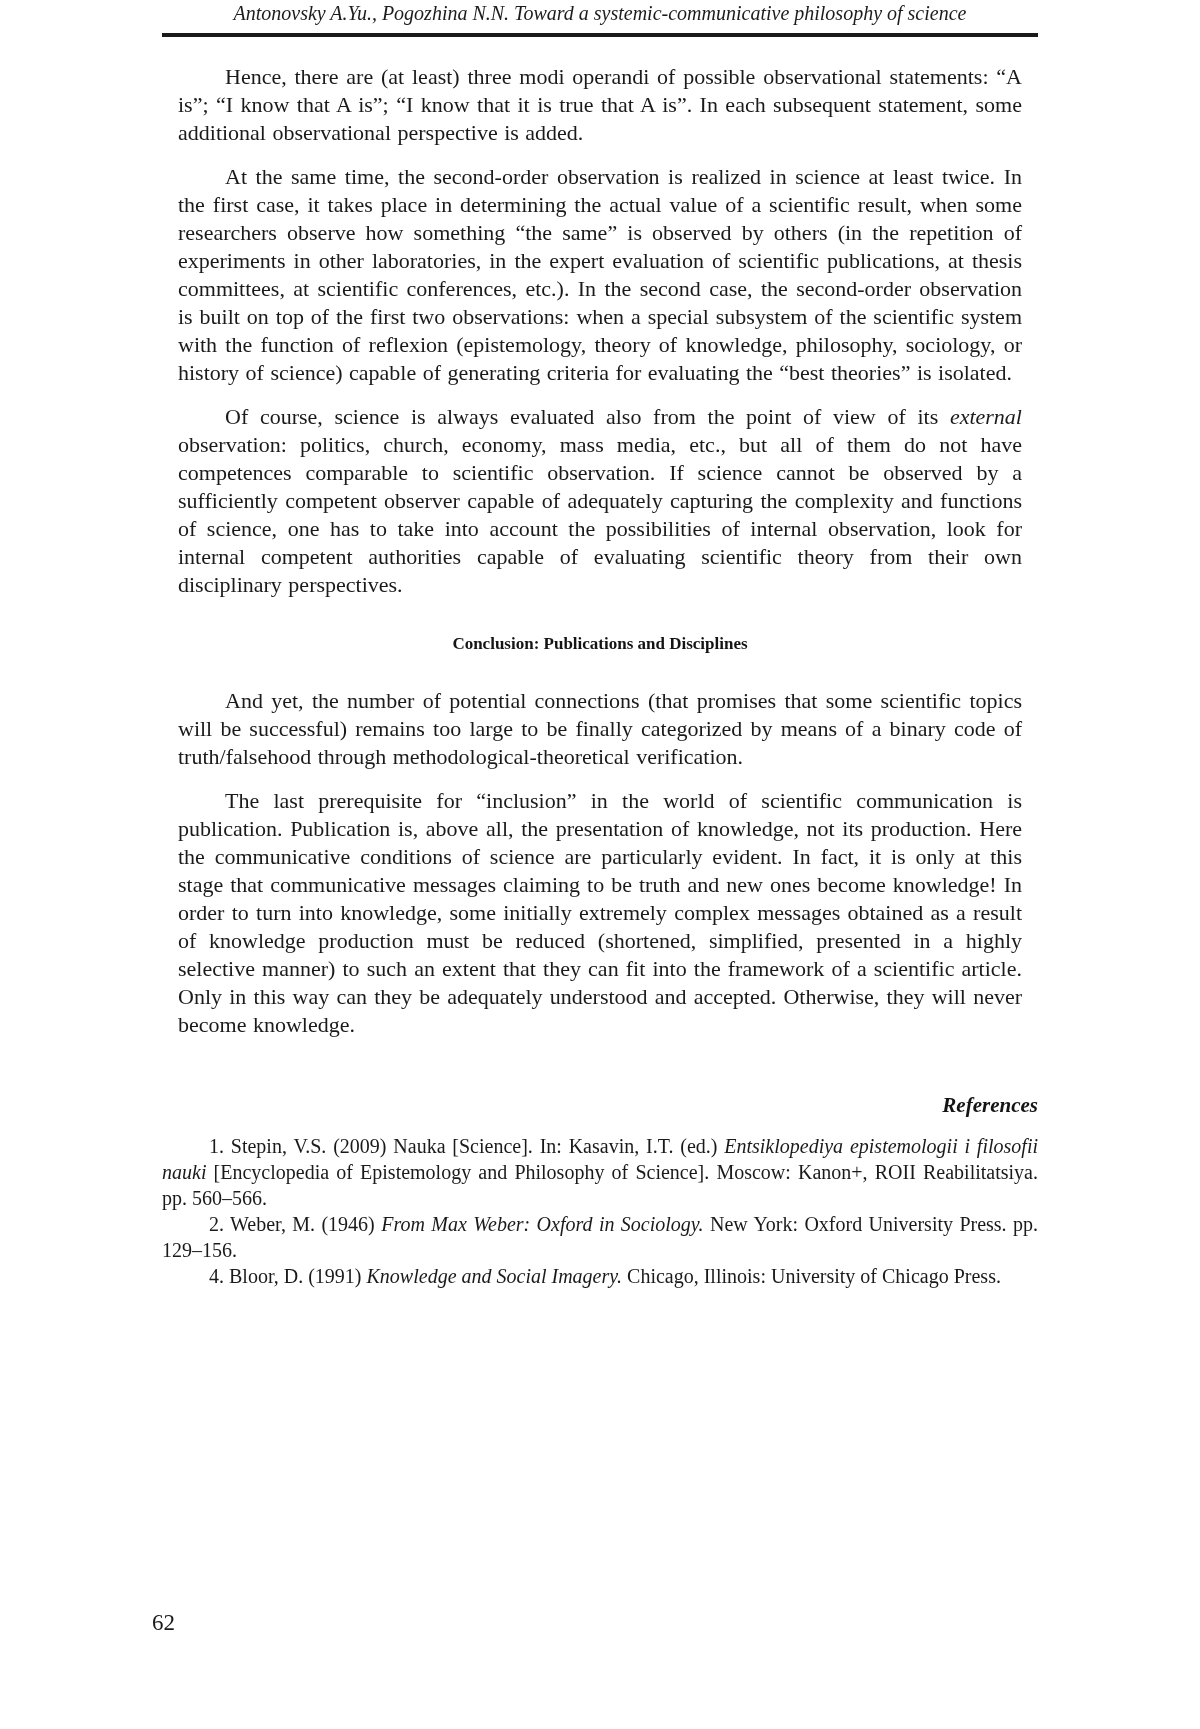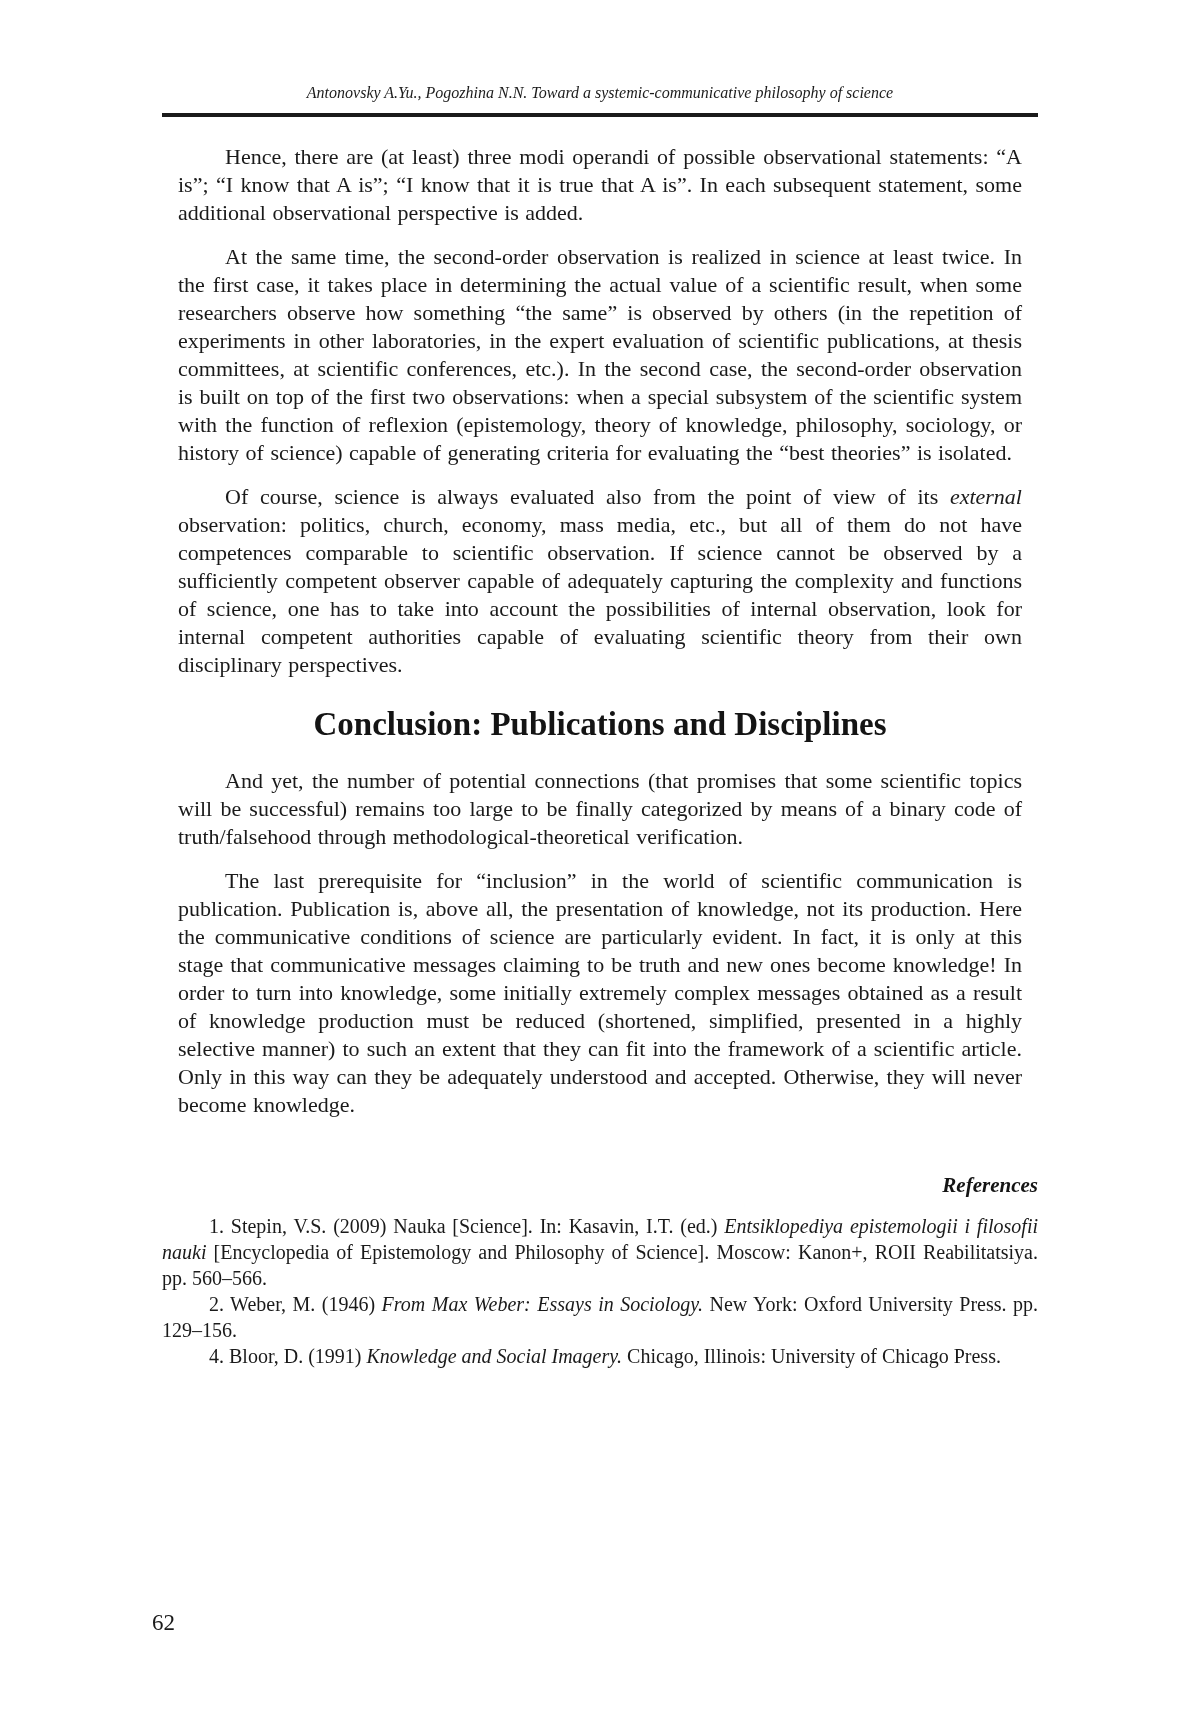--- a/index.html
+++ b/index.html
@@ -17,22 +17,21 @@
   }
   .page {
     position: absolute;
     inset: 0;
   }
   .content {
     margin-left: 162px;
     width: 876px;
   }
   .running-head {
-    padding-top: 80px;
-    font-size: 16px;
+    font-size: 20px;
     line-height: 26px;
     font-style: italic;
     text-align: center;
     color: #1c1c1c;
   }
   .head-rule {
     margin-top: 7px;
     border-top: 4px solid #1a1a1a;
     height: 0;
   }
@@ -44,21 +43,21 @@
   }
   .body-para {
     font-size: 22px;
     line-height: 28px;
     text-align: justify;
     text-indent: 47px;
     margin: 16px;
     word-spacing: 1px;
   }
   .section-heading {
-    font-size: 33px;
+    font-size: 17px;
     line-height: 34px;
     font-weight: bold;
     text-align: center;
     margin: 28px 0 26px 0;
     color: #141414;
   }
   .references-heading {
     font-size: 21px;
     line-height: 28px;
     font-weight: bold;
@@ -103,20 +102,20 @@
 
     <div class="body-text flow">
         <p class="body-para"><span>And yet, the number of potential connections (that promises that some scientific topics will be successful) remains too large to be finally categorized by means of a binary code of truth/falsehood through methodological-theoretical verification.</span></p>
         <p class="body-para"><span>The last prerequisite for “inclusion” in the world of scientific communication is publication. Publication is, above all, the presentation of knowledge, not its production. Here the communicative conditions of science are particularly evident. In fact, it is only at this stage that communicative messages claiming to be truth and new ones become knowledge! In order to turn into knowledge, some initially extremely complex messages obtained as a result of knowledge production must be reduced (shortened, simplified, presented in a highly selective manner) to such an extent that they can fit into the framework of a scientific article. Only in this way can they be adequately understood and accepted. Otherwise, they will never become knowledge.</span></p>
       </div>
 
     <h3 class="references-heading">References</h3>
 
     <div class="references">
         <p class="reference-para"><span>1. Stepin, V.S. (2009) Nauka [Science]. In: Kasavin, I.T. (ed.) </span><em>Entsiklopediya epistemologii i filosofii nauki</em><span> [Encyclopedia of Epistemology and Philosophy of Science]. Moscow: Kanon+, ROII Reabilitatsiya. pp. 560–566.</span></p>
-        <p class="reference-para"><span>2. Weber, M. (1946) </span><em>From Max Weber: Essays in Sociology.</em><span> New York: Oxford University Press. pp. 129–156.</span></p>
+        <p class="reference-para"><span>2. Weber, M. (1946) </span><em>From Max Weber: Oxford in Sociology.</em><span> New York: Oxford University Press. pp. 129–156.</span></p>
         <p class="reference-para"><span>4. Bloor, D. (1991) </span><em>Knowledge and Social Imagery.</em><span> Chicago, Illinois: University of Chicago Press.</span></p>
       </div>
 
   </div>
 
   <div class="page-number">62</div>
 </div>
 
 </body></html>

